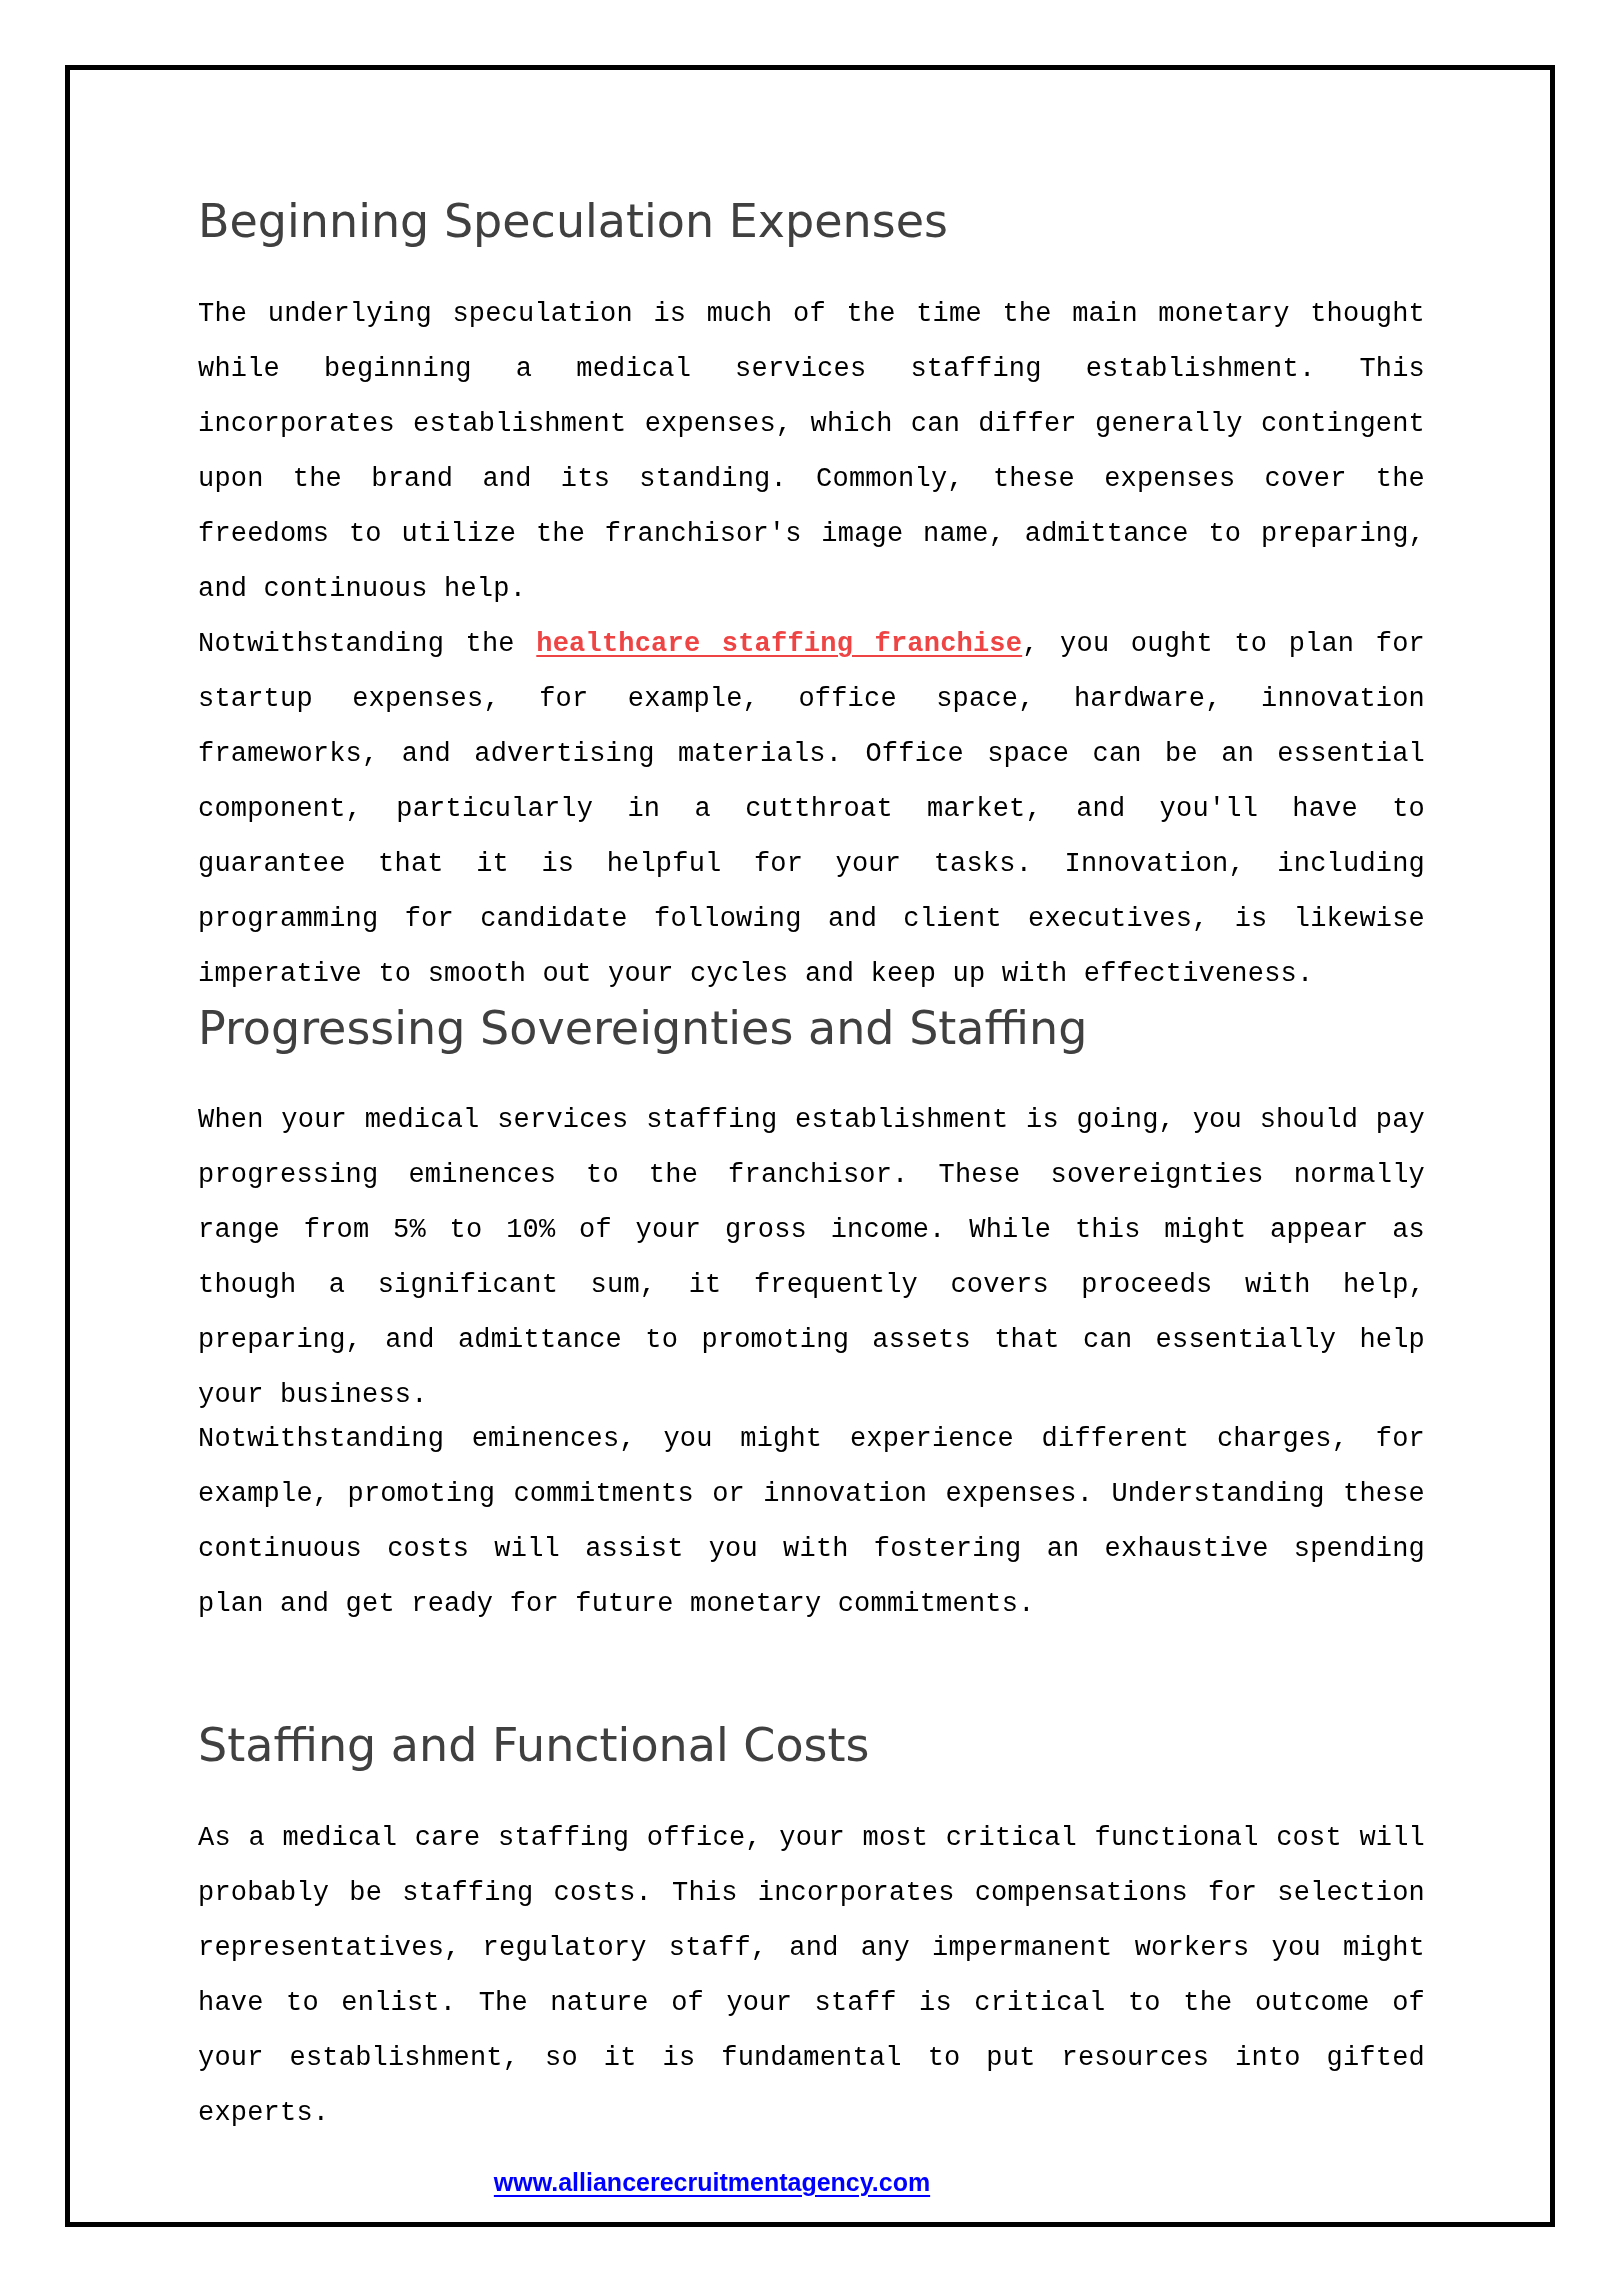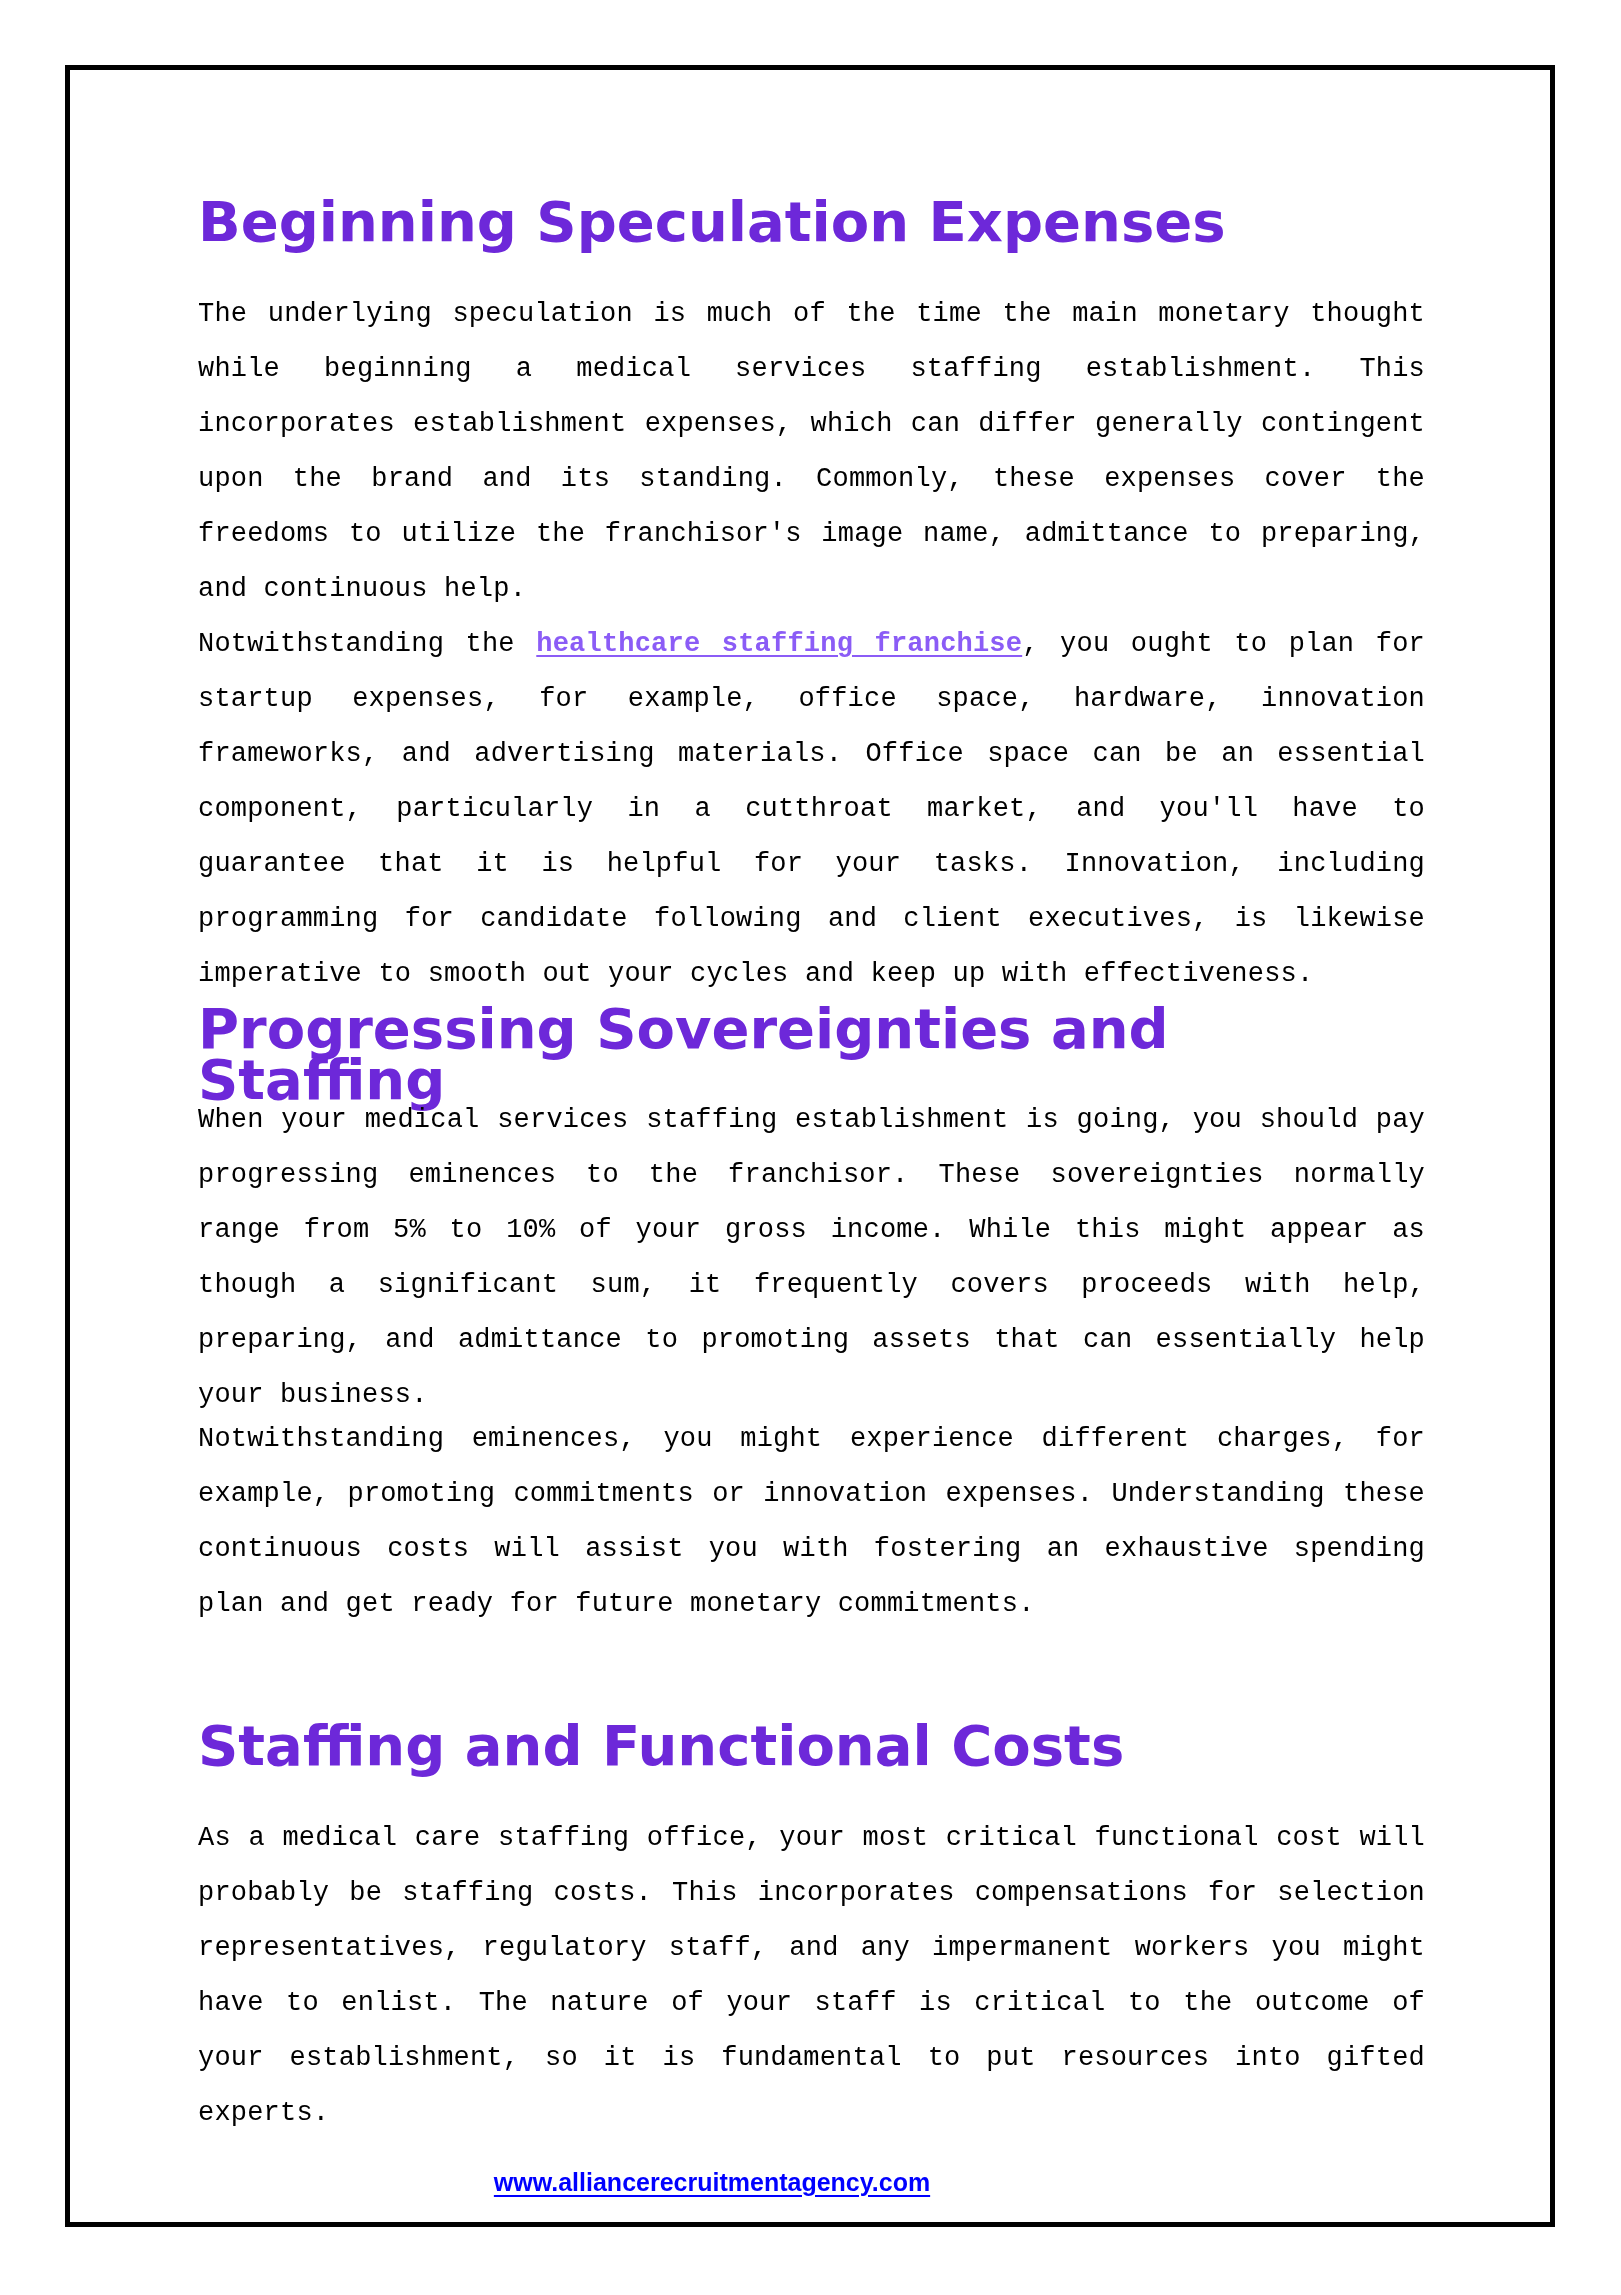--- a/index.html
+++ b/index.html
@@ -5,29 +5,29 @@
   html, body { margin: 0; padding: 0; background: #ffffff; }
   body { width: 1622px; height: 2295px; position: relative; overflow: hidden; }
   .frame {
     position: absolute; left: 65px; top: 65px;
     width: 1480px; height: 2152px;
     border: 5.7px solid #000000;
     box-sizing: content-box;
   }
   .col { position: absolute; left: 198px; width: 1227px; color: #000; }
   h2.heading {
-    margin: 0; font-family: "DejaVu Sans", sans-serif; font-weight: bold;
-    font-size: 56px; line-height: 51px; color: #6d28d9;
+    margin: 0; font-family: "DejaVu Sans", sans-serif; font-weight: normal;
+    font-size: 46px; line-height: 51px; color: #404040;
   }
   p.para {
     margin: 0; font-family: Liberation Mono, monospace; font-size: 27px;
     line-height: 55px; text-align: justify; color: #000;
     letter-spacing: 0.2px;
   }
-  a.inline-link { color: #8b5cf6; font-weight: bold; text-decoration: underline; text-underline-offset: 3.8px; }
+  a.inline-link { color: #ef4444; font-weight: bold; text-decoration: underline; text-underline-offset: 3.8px; }
   .footer {
     position: absolute; left: 0; width: 1424px; top: 2168px; text-align: center;
   }
   .footer a {
     font-family: "Liberation Sans", sans-serif; font-weight: bold; font-size: 25px;
     color: #0000ff; text-decoration: underline; text-underline-offset: 3.8px;
   }
 </style>
 </head>
 <body>

